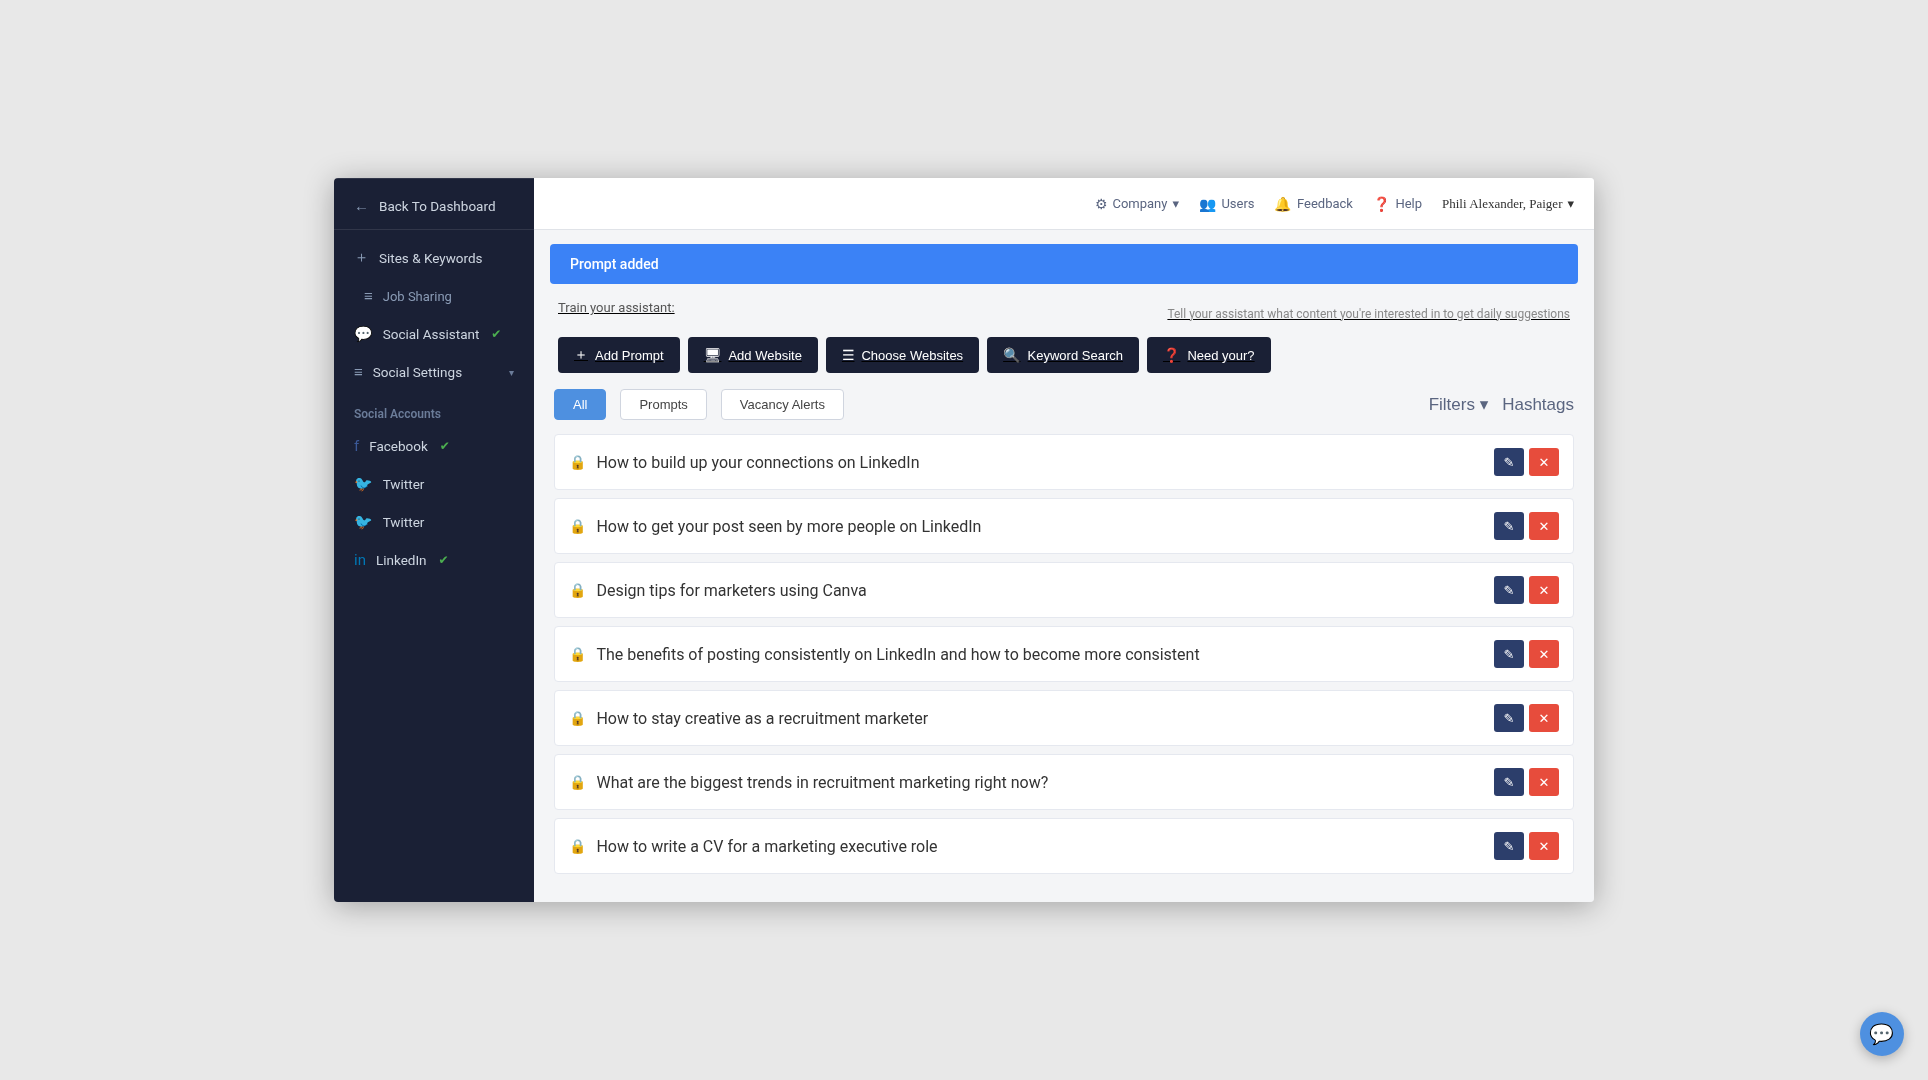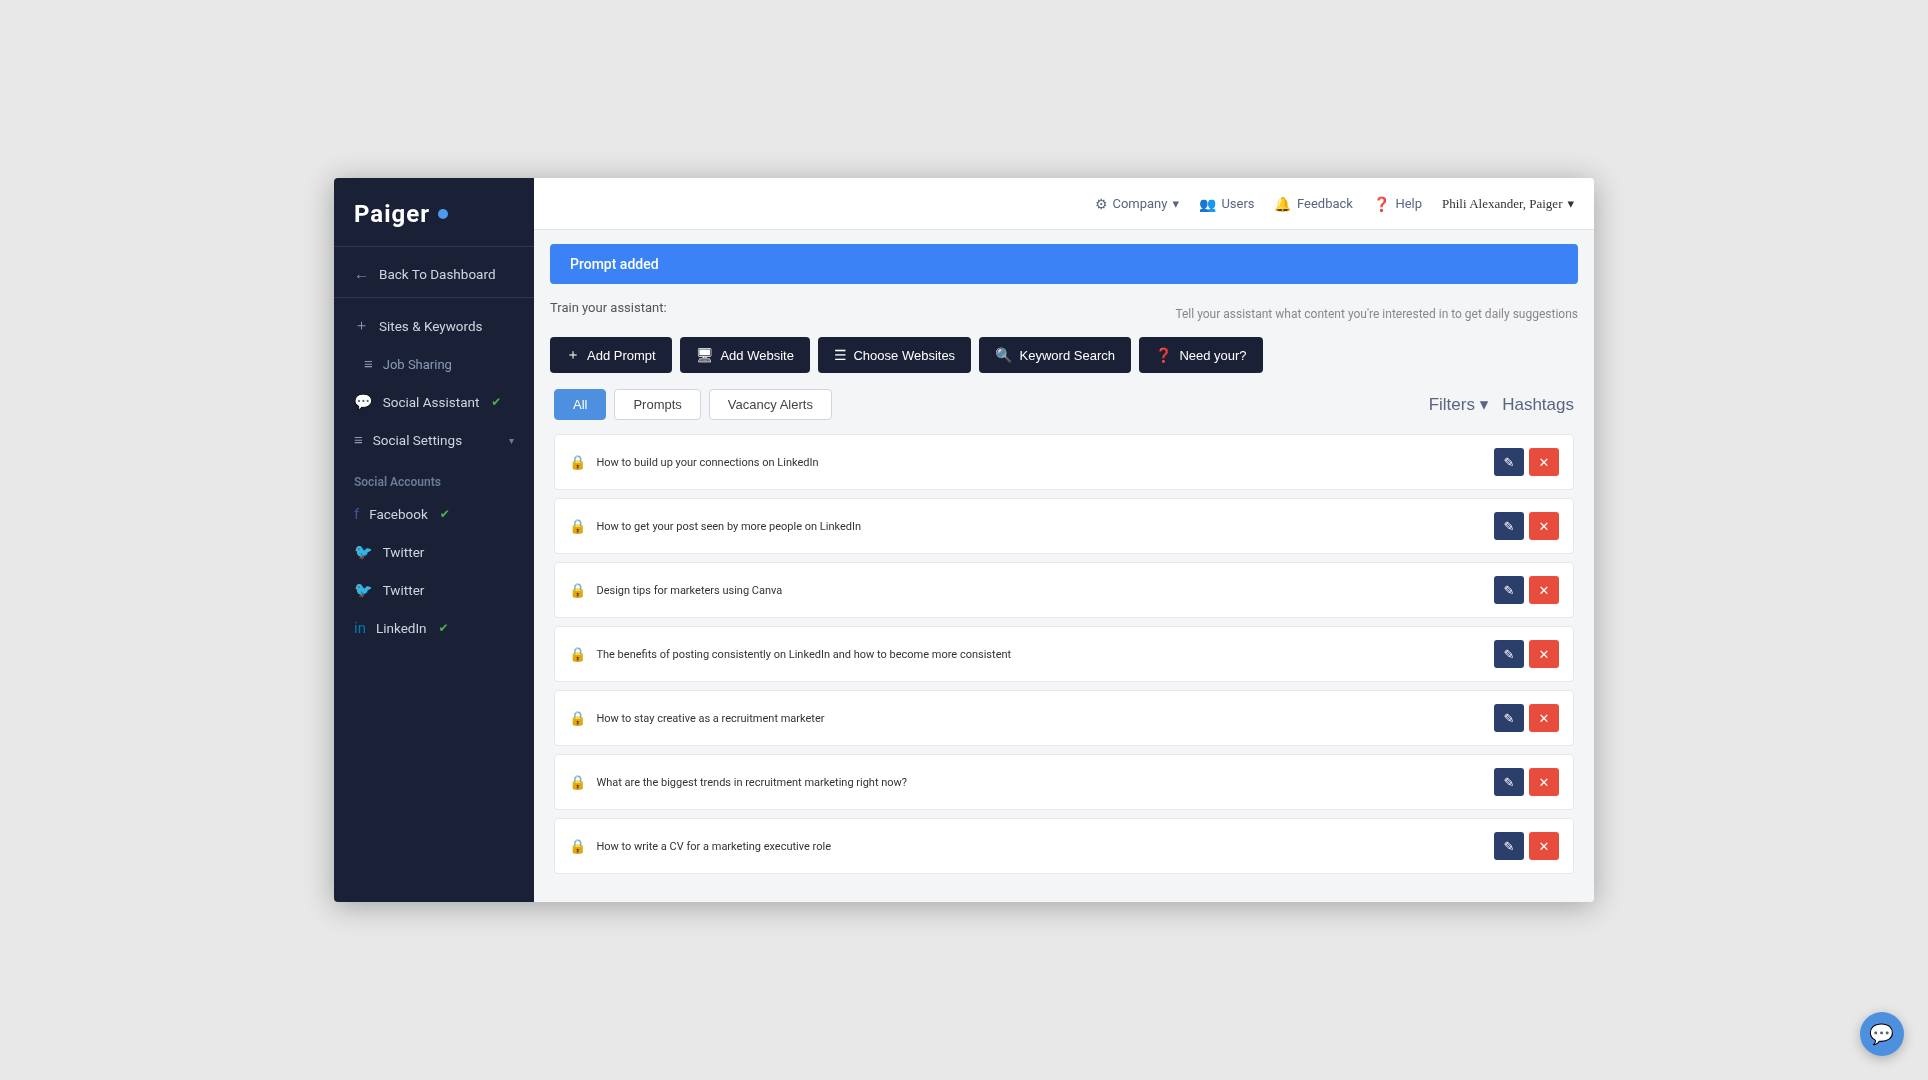--- a/index.html
+++ b/index.html
@@ -122,21 +122,22 @@
     .alert-bar {
       background: #3b82f6;
       color: #fff;
       padding: 12px 20px;
       font-size: 14px;
       font-weight: 500;
       margin: 14px 16px 0;
       border-radius: 4px;
     }
     .train-section {
-      padding: 16px 16px 0;
+      padding: 16px 24px 0;
+      text-decoration: underline;
     }
     .train-label {
       font-size: 13px;
       color: #555;
       margin-bottom: 12px;
     }
     .train-buttons {
       display: flex;
       gap: 8px;
       flex-wrap: wrap;
@@ -199,21 +200,21 @@
       background: #fff;
       border: 1px solid #e5e8ef;
       border-radius: 4px;
       padding: 13px 14px;
       margin-bottom: 8px;
       display: flex;
       align-items: center;
       gap: 10px;
     }
     .prompt-icon { color: #888; font-size: 14px; flex-shrink: 0; }
-    .prompt-text { flex: 1; color: #333; font-size: 11px; }
+    .prompt-text { flex: 1; color: #333; font-size: 16px; }
     .prompt-actions { display: flex; gap: 5px; }
     .action-btn {
       width: 30px;
       height: 28px;
       border: none;
       border-radius: 3px;
       cursor: pointer;
       display: flex;
       align-items: center;
       justify-content: center;
@@ -250,24 +251,20 @@
       color: #0077b5;
       font-size: 15px;
     }
   </style>
 </head>
 <body>
 
 <div class="window">
 
   <div class="sidebar">
-    <div class="sidebar-logo">
-      <span>Paiger</span>
-        <span class="logo-dot"></span>
-    </div>
     <div class="sidebar-divider"></div>
     <div class="sidebar-item back">
       <span class="icon">←</span>
       <span>Back To Dashboard</span>
     </div>
     <div class="sidebar-divider"></div>
     <div class="sidebar-item">
       <span class="icon">＋</span>
       <span>Sites &amp; Keywords</span>
     </div>
@@ -362,21 +359,21 @@
             <span>Keyword Search</span>
           </button>
           <button class="train-btn">
             <span class="btn-icon">❓</span>
             <span>Need your?</span>
           </button>
         </div>
       </div>
 
       <div style="padding: 0 20px; display:flex; align-items:center; justify-content:space-between; margin-bottom:14px;">
-        <div class="tabs-row" style="padding:0; gap:8px;align-items:center;">
+        <div class="tabs-row" style="padding:0; gap:14px;align-items:center;">
           <button class="tab-btn active">All</button>
           <button class="tab-btn">Prompts</button>
           <button class="tab-btn">Vacancy Alerts</button>
         </div>
         <div style="display:flex; gap:14px; align-items:center;">
           <button class="filter-btn">Filters ▾</button>
           <button class="filter-btn">Hashtags</button>
         </div>
       </div>
 

